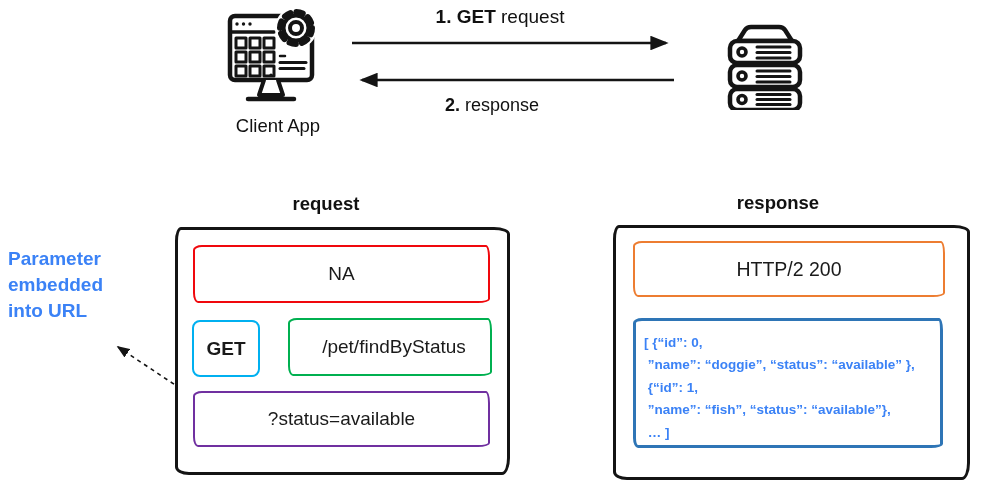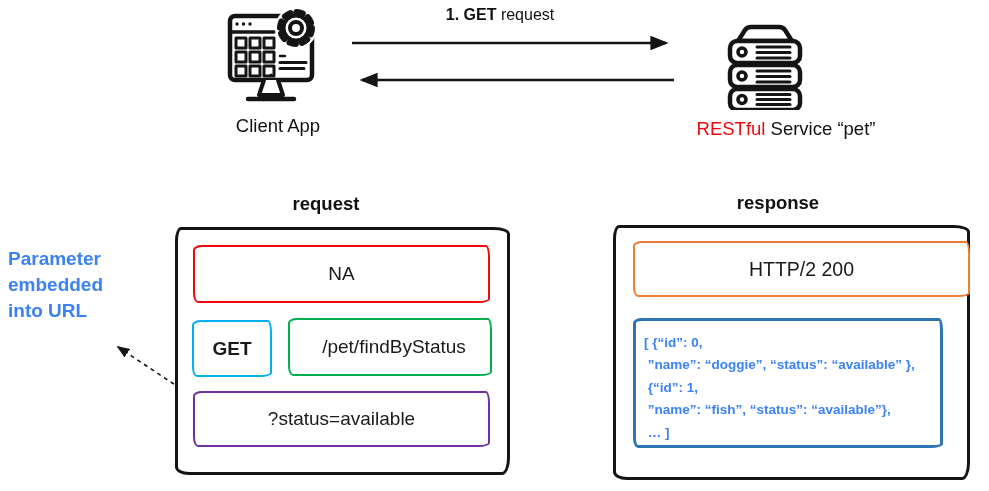--- a/index.html
+++ b/index.html
@@ -26,21 +26,21 @@
     font-size:19px;color:#1a1a1a;
   }
   .red-box{border-color:var(--red);}
   .lightblue-box{border-color:var(--light_blue);}
   .green-box{border-color:var(--green);padding-left:8px;}
   .purple-box{border-color:var(--purple);}
   .orange-box{border-color:var(--orange);font-size:19.5px;}
   .blue-box{border-color:var(--blue);display:block;}
 
   .panel-title{font-size:18.5px;font-weight:bold;color:#111;}
-  .arrow-label{font-size:16px;color:#111;}
+  .arrow-label{font-size:19px;color:#111;}
   .actor-label{font-size:18.5px;color:#111;}
   .caption-red{font-size:18.5px;color:var(--red);}
   .brand-red{color:var(--red);}
 
   .annotation{
     font-size:19px;font-weight:bold;color:#3b82f6;line-height:26px;width:132px;
   }
   .json-body{
     padding:11px 6px 0 8px;font-size:13.5px;font-weight:bold;color:#3b82f6;
     line-height:22.4px;
@@ -115,44 +115,44 @@
         <line x1="33" y1="52.5" x2="66" y2="52.5"></line>
         <line x1="33" y1="58" x2="66" y2="58"></line>
         <line x1="33" y1="70.5" x2="66" y2="70.5"></line>
         <line x1="33" y1="75.5" x2="66" y2="75.5"></line>
         <line x1="33" y1="80.5" x2="66" y2="80.5"></line>
       </g>
     </g>
   </svg>
 
   <div class="abs cx arrow-label" style="left:500px;top:6px;"><span class="b">1. GET</span><span> request</span></div>
+  <div class="abs cx arrow-label" style="left:492px;top:95px;font-size:18px;"><span class="b">2.</span><span> response</span></div>
 
   <div class="abs cx actor-label" style="left:278px;top:115px;">Client App</div>
-  <div class="abs cx actor-label" style="left:786px;top:118px;"><span class="brand-red">RESTful</span><span> Service “pet”</span></div>
 
   <div class="abs annotation" style="left:8px;top:246px;">Parameter embedded into URL</div>
 
   <div class="abs cx panel-title" style="left:326px;top:193px;">request</div>
   <div class="sketch outer-box" style="left:175px;top:227px;width:335px;height:248px;"></div>
   <div class="sketch inner-box red-box" style="left:193px;top:245px;width:297px;height:58px;">
       <span>NA</span>
     </div>
-  <div class="sketch inner-box lightblue-box b" style="left:192px;top:320px;width:80px;height:57px;">
+  <div class="sketch inner-box lightblue-box b" style="left:192px;top:320px;width:68px;height:57px;border-radius:8px;">
       <span>GET</span>
     </div>
   <div class="sketch inner-box green-box" style="left:288px;top:318px;width:204px;height:58px;">
       <span>/pet/findByStatus</span>
     </div>
   <div class="sketch inner-box purple-box" style="left:193px;top:391px;width:297px;height:56px;">
       <span>?status=available</span>
     </div>
 
   <div class="abs cx panel-title" style="left:778px;top:192px;">response</div>
   <div class="sketch outer-box" style="left:613px;top:225px;width:357px;height:255px;"></div>
-  <div class="sketch inner-box orange-box" style="left:633px;top:241px;width:337px;height:56px;">
+  <div class="sketch inner-box orange-box" style="left:633px;top:241px;width:312px;height:56px;">
       <span>HTTP/2 200</span>
     </div>
   <div class="sketch blue-box json-body" style="left:633px;top:318px;width:310px;height:130px;">
     <div class="json-line">[ {“id”: 0,</div>
     <div class="json-line"> ”name”: “doggie”, “status”: “available” },</div>
     <div class="json-line"> {“id”: 1,</div>
     <div class="json-line"> ”name”: “fish”, “status”: “available”},</div>
     <div class="json-line"> … ]</div>
   </div>
 

